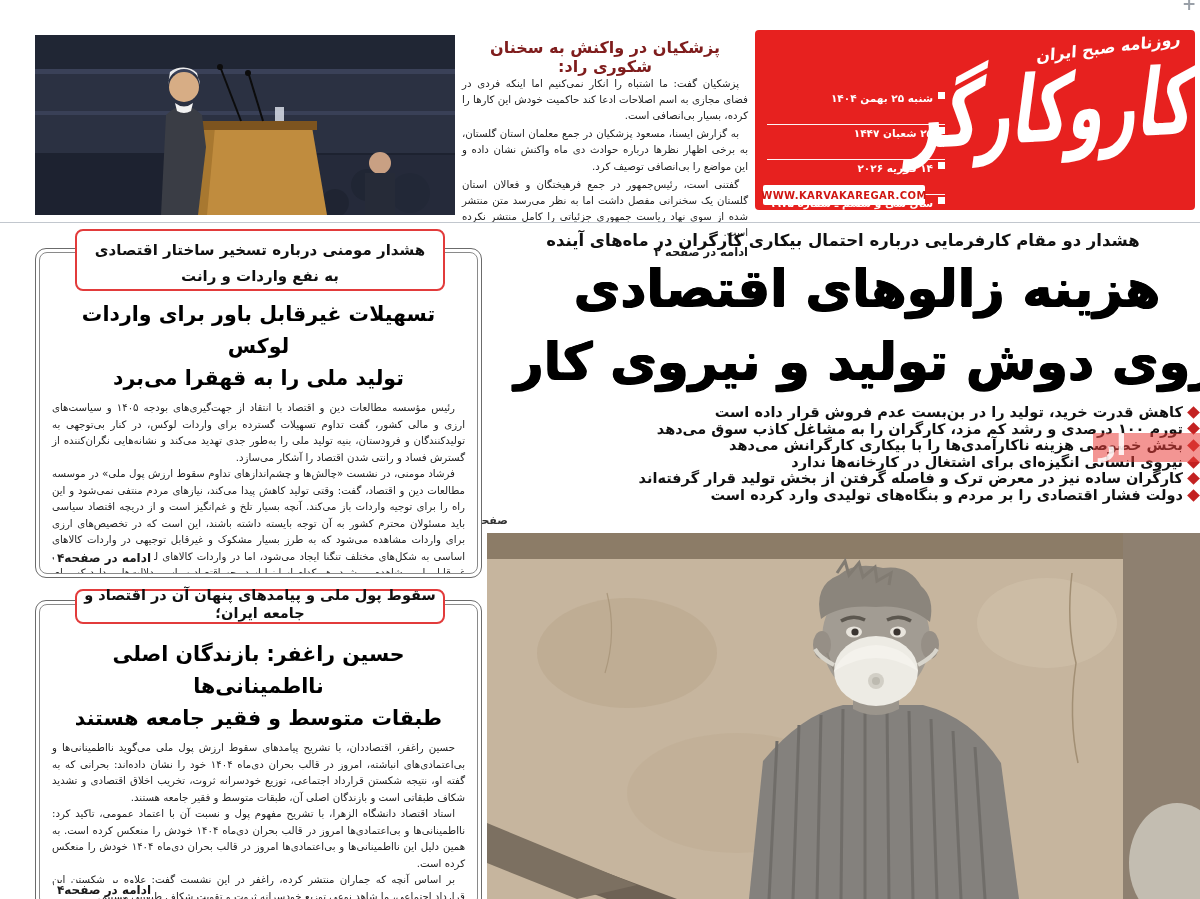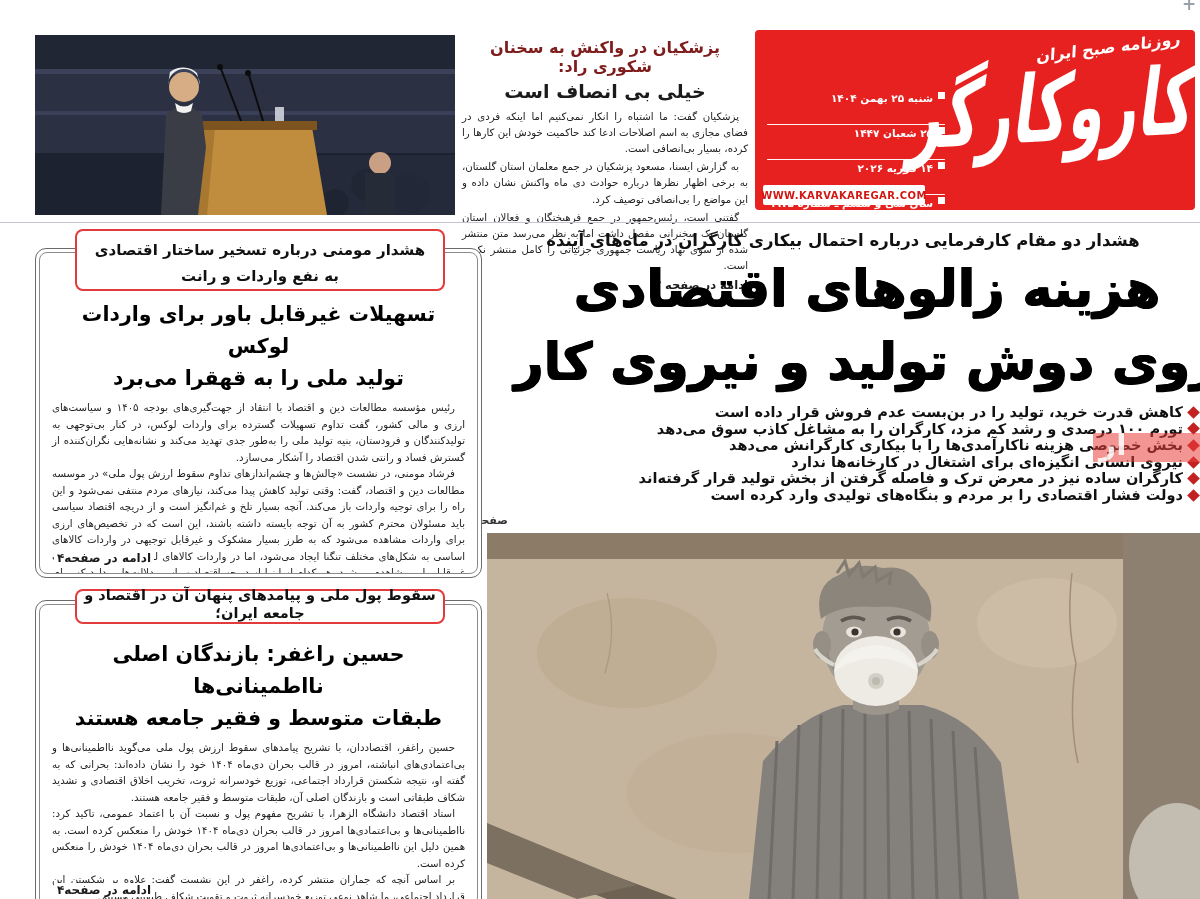--- a/index.html
+++ b/index.html
@@ -114,21 +114,20 @@
       <circle cx="213" cy="38" r="3" fill="#0c0c0c"></circle>
       <path d="M126 180 L131 80 Q149 62 167 80 L171 112 L163 180 Z" fill="#3a3d45"></path>
       <circle cx="149" cy="52" r="15" fill="#d7ad85"></circle>
       <path d="M133 50 a16 16 0 0 1 32 0 l-3 -12 a18 15 0 0 0 -27 -1 z" fill="#ececec"></path>
       <path d="M140 68 q9 7 18 0 l-2 8 q-7 4 -14 0 z" fill="#f2f2f2"></path>
     </svg>
   </div>
 
   <div class="abs art-pez">
     <div class="kicker">پزشکیان در واکنش به سخنان شکوری راد:</div>
-    <div class="headline">خیلی بی انصاف است</div>
     <div class="body">
         <p>پزشکیان گفت: ما اشتباه را انکار نمی‌کنیم اما اینکه فردی در فضای مجازی به اسم اصلاحات ادعا کند حاکمیت خودش این کارها را کرده، بسیار بی‌انصافی است.</p>
         <p>به گزارش ایسنا، مسعود پزشکیان در جمع معلمان استان گلستان، به برخی اظهار نظرها درباره حوادث دی ماه واکنش نشان داده و این مواضع را بی‌انصافی توصیف کرد.</p>
         <p>گفتنی است، رئیس‌جمهور در جمع فرهیختگان و فعالان استان گلستان یک سخنرانی مفصل داشت اما به نظر می‌رسد متن منتشر شده از سوی نهاد ریاست جمهوری جزئیاتی را کامل منتشر نکرده است.</p>
       </div>
     <div class="cont">ادامه در صفحه ۲</div>
   </div>
 
   <div class="abs masthead">
     <div class="tagline">روزنامه صبح ایران</div>

